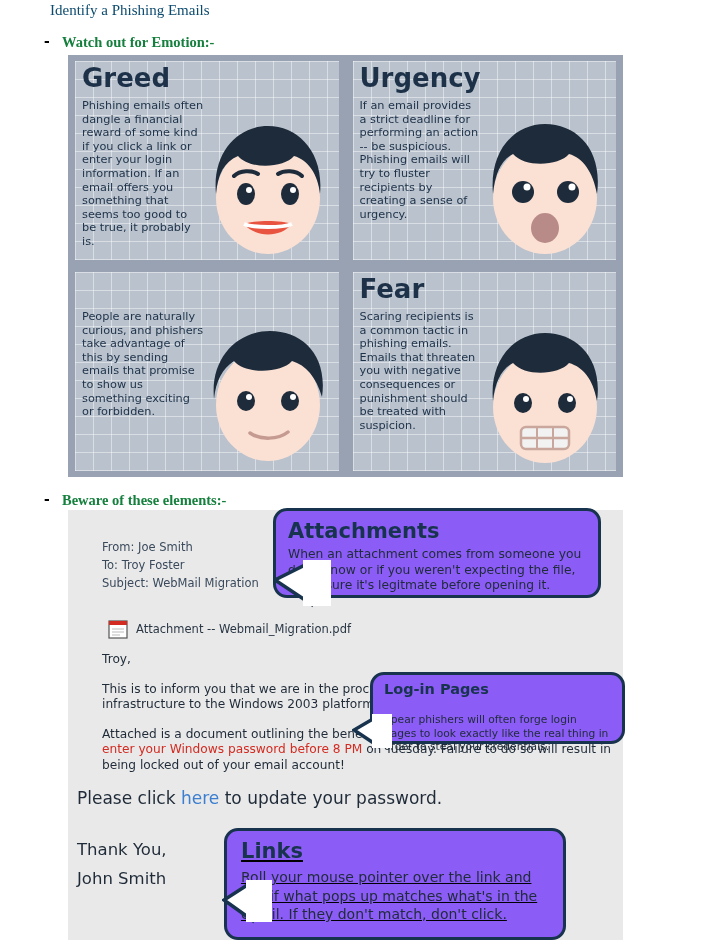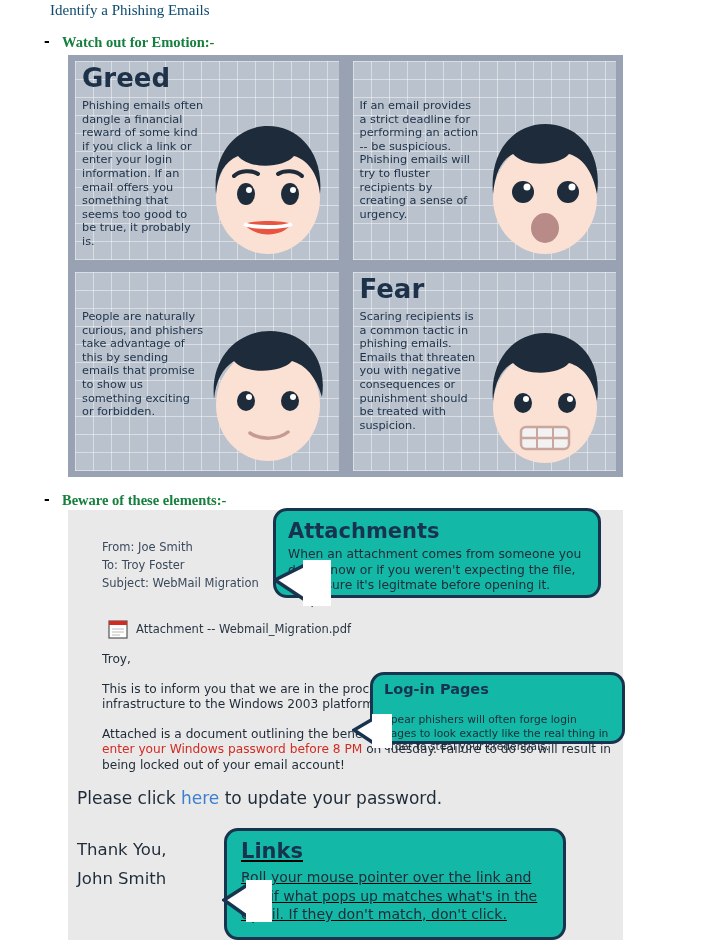--- a/index.html
+++ b/index.html
@@ -173,21 +173,21 @@
     top: 325px;
     font-family: "DejaVu Sans", sans-serif;
     font-size: 16.5px;
     line-height: 29px;
     color: #1f2b38;
   }
 
   
   .callout {
     position: absolute;
-    background: #14b8a6;
+    background: #8b5cf6;
     border: 3.5px solid #17334d;
     border-radius: 14px;
     box-sizing: border-box;
     z-index: 6;
   }
   .callout .co-title {
     font-family: "DejaVu Sans", sans-serif;
     font-weight: bold;
     color: #17334d;
   }
@@ -243,20 +243,21 @@
           <path d="M46 108 C58 122 82 122 94 108 C84 104 56 104 46 108 Z" fill="#e8543f"></path>
           <path d="M46 108 C56 112 84 112 94 108" stroke="#ffffff" stroke-width="4" fill="none"></path>
           <path d="M36 60 C42 54 54 54 60 58" stroke="#1d2b3a" stroke-width="4" fill="none" stroke-linecap="round"></path>
           <path d="M80 58 C86 54 98 54 104 60" stroke="#1d2b3a" stroke-width="4" fill="none" stroke-linecap="round"></path>
         </svg>
       </div>
     </div>
 
     <div class="quad">
       <div class="quad-inner"></div>
+      <div class="quad-title">Urgency</div>
       <div class="quad-text">If an email provides a strict deadline for performing an action -- be suspicious. Phishing emails will try to fluster recipients by creating a sense of urgency.</div>
       <div class="face-wrap">
         <svg width="140" height="150" viewBox="0 0 140 150">
           <ellipse cx="70" cy="82" rx="52" ry="56" fill="#fbe0d4"></ellipse>
           <path d="M18 78 C14 34 40 8 70 8 C102 8 128 34 122 78 C118 56 108 42 94 38 C84 50 50 52 38 38 C26 44 20 58 18 78 Z" fill="#1d2b3a"></path>
           <circle cx="48" cy="76" r="11" fill="#1d2b3a"></circle>
           <circle cx="93" cy="76" r="11" fill="#1d2b3a"></circle>
           <circle cx="52" cy="71" r="3.5" fill="#ffffff"></circle>
           <circle cx="97" cy="71" r="3.5" fill="#ffffff"></circle>
           <ellipse cx="70" cy="112" rx="14" ry="15" fill="#b98b88"></ellipse>

